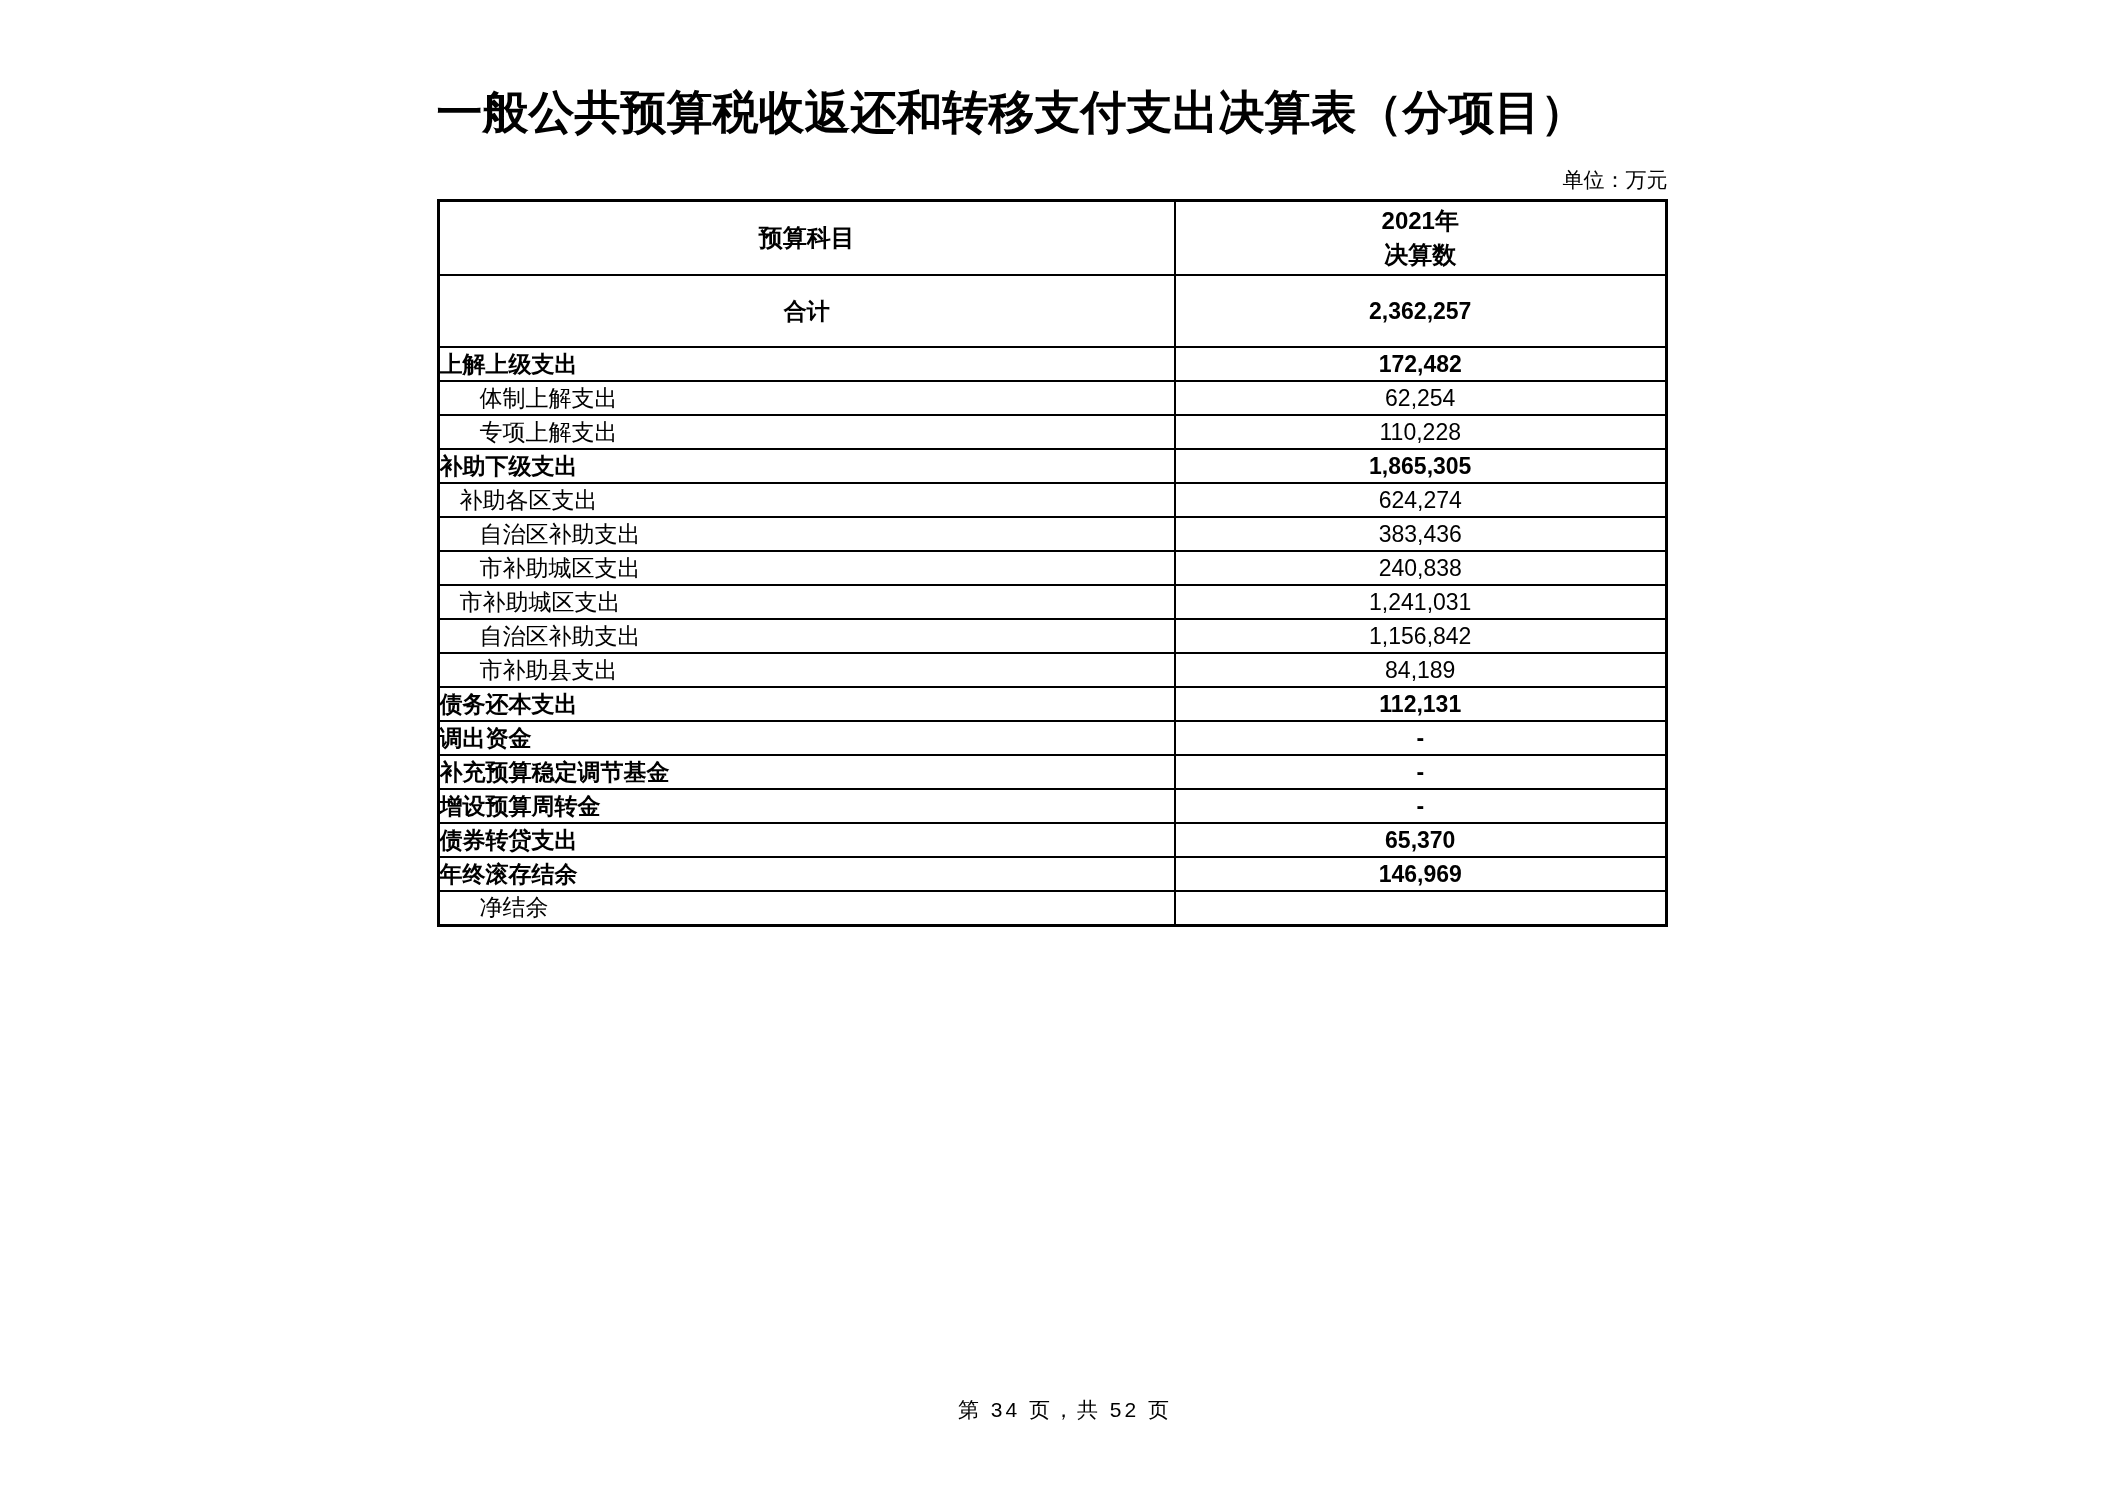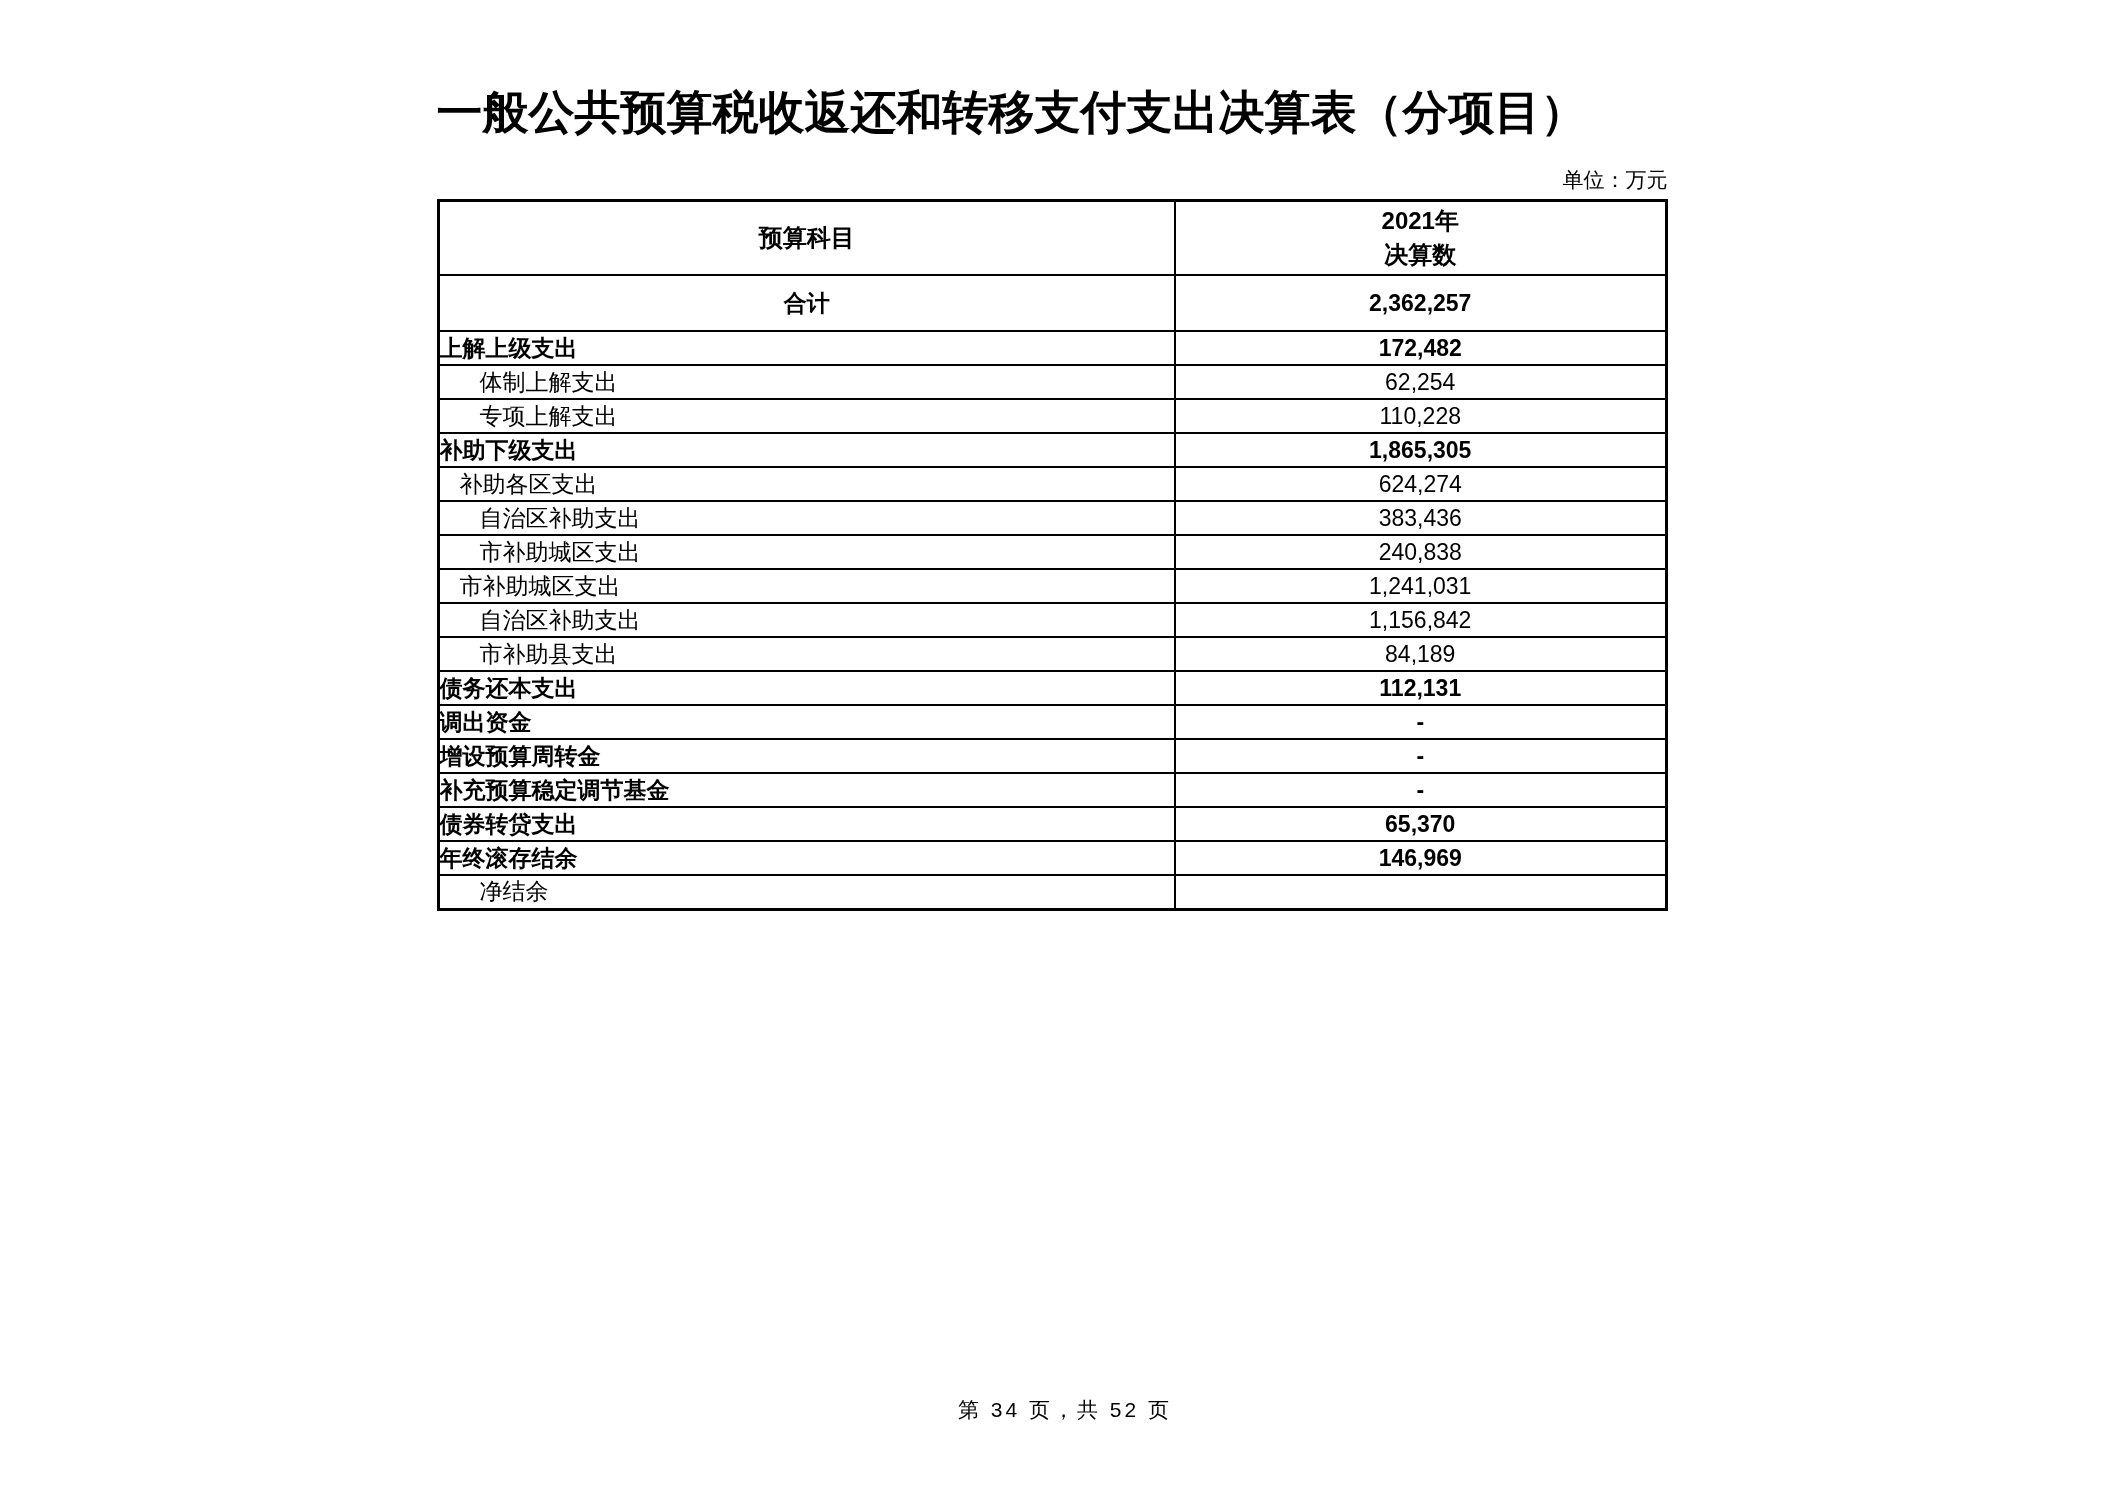--- a/index.html
+++ b/index.html
@@ -42,21 +42,21 @@
     padding: 0;
     vertical-align: middle;
   }
   .budget-table thead th {
     height: 75px;
     font-size: 24px;
     font-weight: bold;
     text-align: center;
     line-height: 1.4;
   }
-  .budget-table tr.total-row td { height: 56px; }
+  .budget-table tr.total-row td { height: 72px; }
   .budget-table tbody td {
     height: 34px;
     font-size: 23px;
   }
   .label-cell { text-align: left; padding-left: 6px; }
   .label-cell.level-1 { padding-left: 20px; }
   .label-cell.level-2 { padding-left: 40px; }
   .label-cell.total-label { text-align: center; padding-left: 0; }
   .value-cell { text-align: center; }
   tr.bold td { font-weight: bold; }
@@ -140,25 +140,25 @@
         </tr>
         <tr class="bold">
           <td class="label-cell level-0">债务还本支出</td>
           <td class="value-cell">112,131</td>
         </tr>
         <tr class="bold">
           <td class="label-cell level-0">调出资金</td>
           <td class="value-cell">-</td>
         </tr>
         <tr class="bold">
-          <td class="label-cell level-0">增设预算周转金</td>
+          <td class="label-cell level-0">补充预算稳定调节基金</td>
           <td class="value-cell">-</td>
         </tr>
         <tr class="bold">
-          <td class="label-cell level-0">补充预算稳定调节基金</td>
+          <td class="label-cell level-0">增设预算周转金</td>
           <td class="value-cell">-</td>
         </tr>
         <tr class="bold">
           <td class="label-cell level-0">债券转贷支出</td>
           <td class="value-cell">65,370</td>
         </tr>
         <tr class="bold">
           <td class="label-cell level-0">年终滚存结余</td>
           <td class="value-cell">146,969</td>
         </tr>

